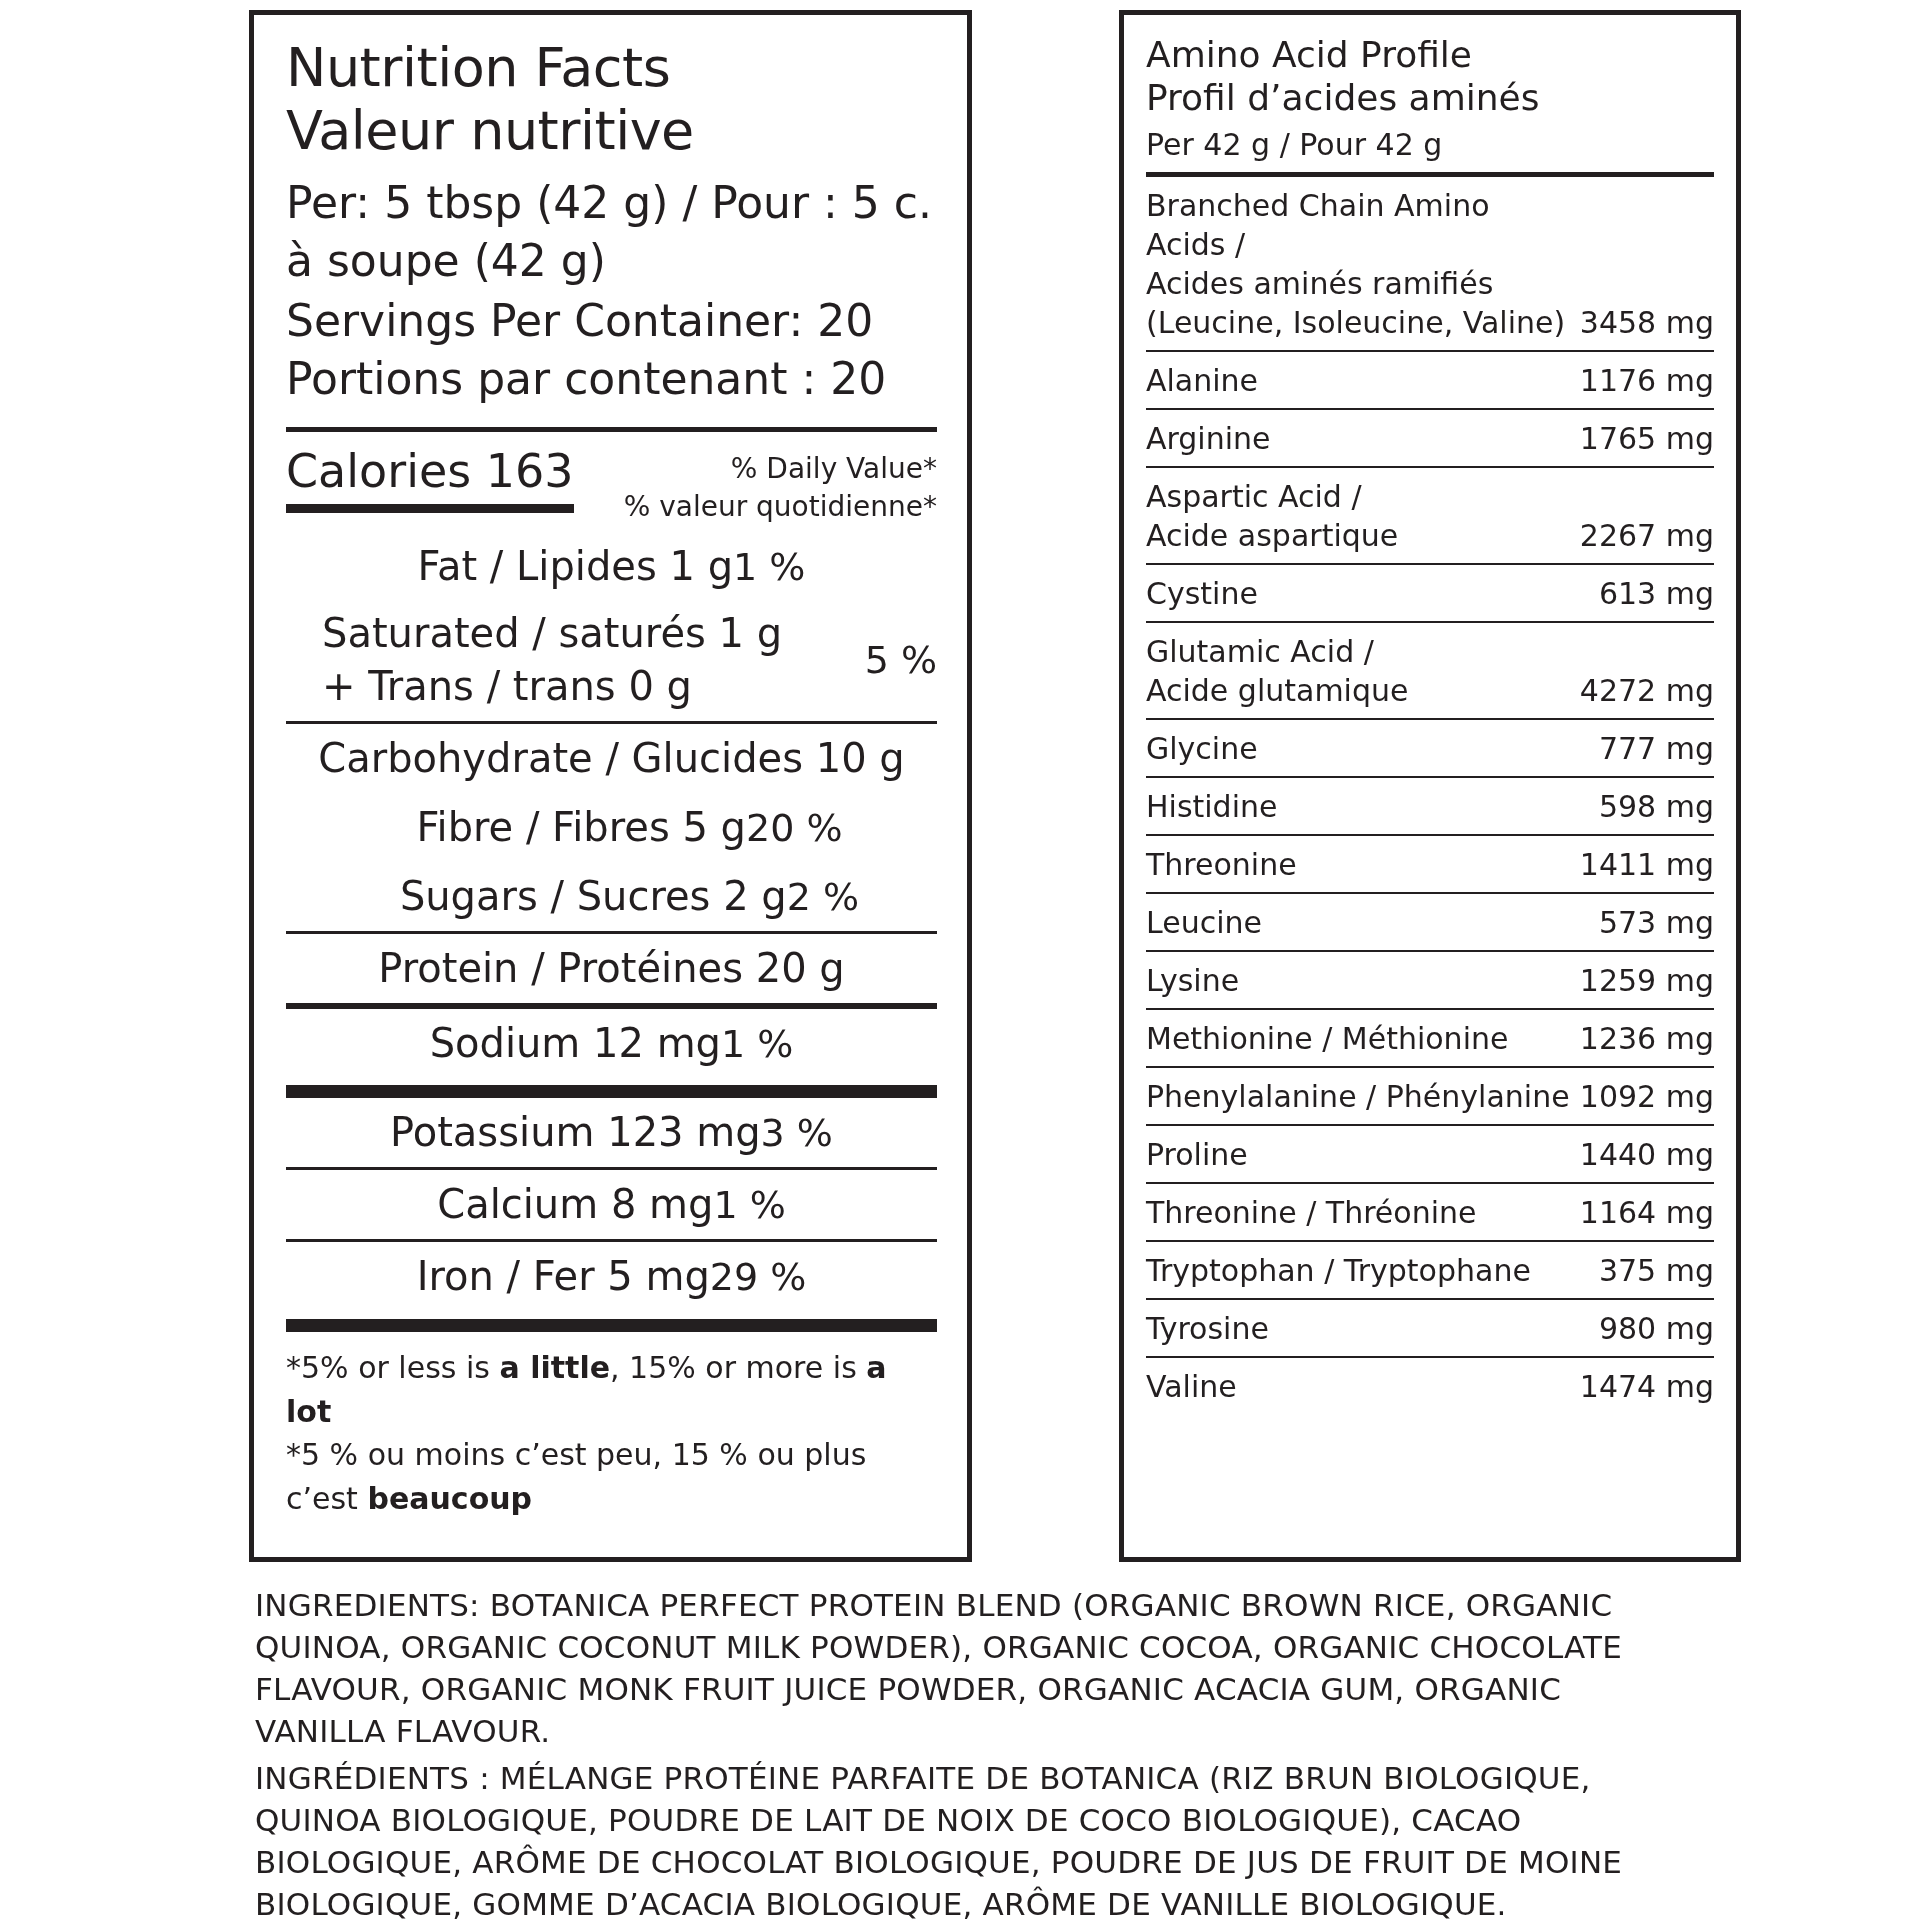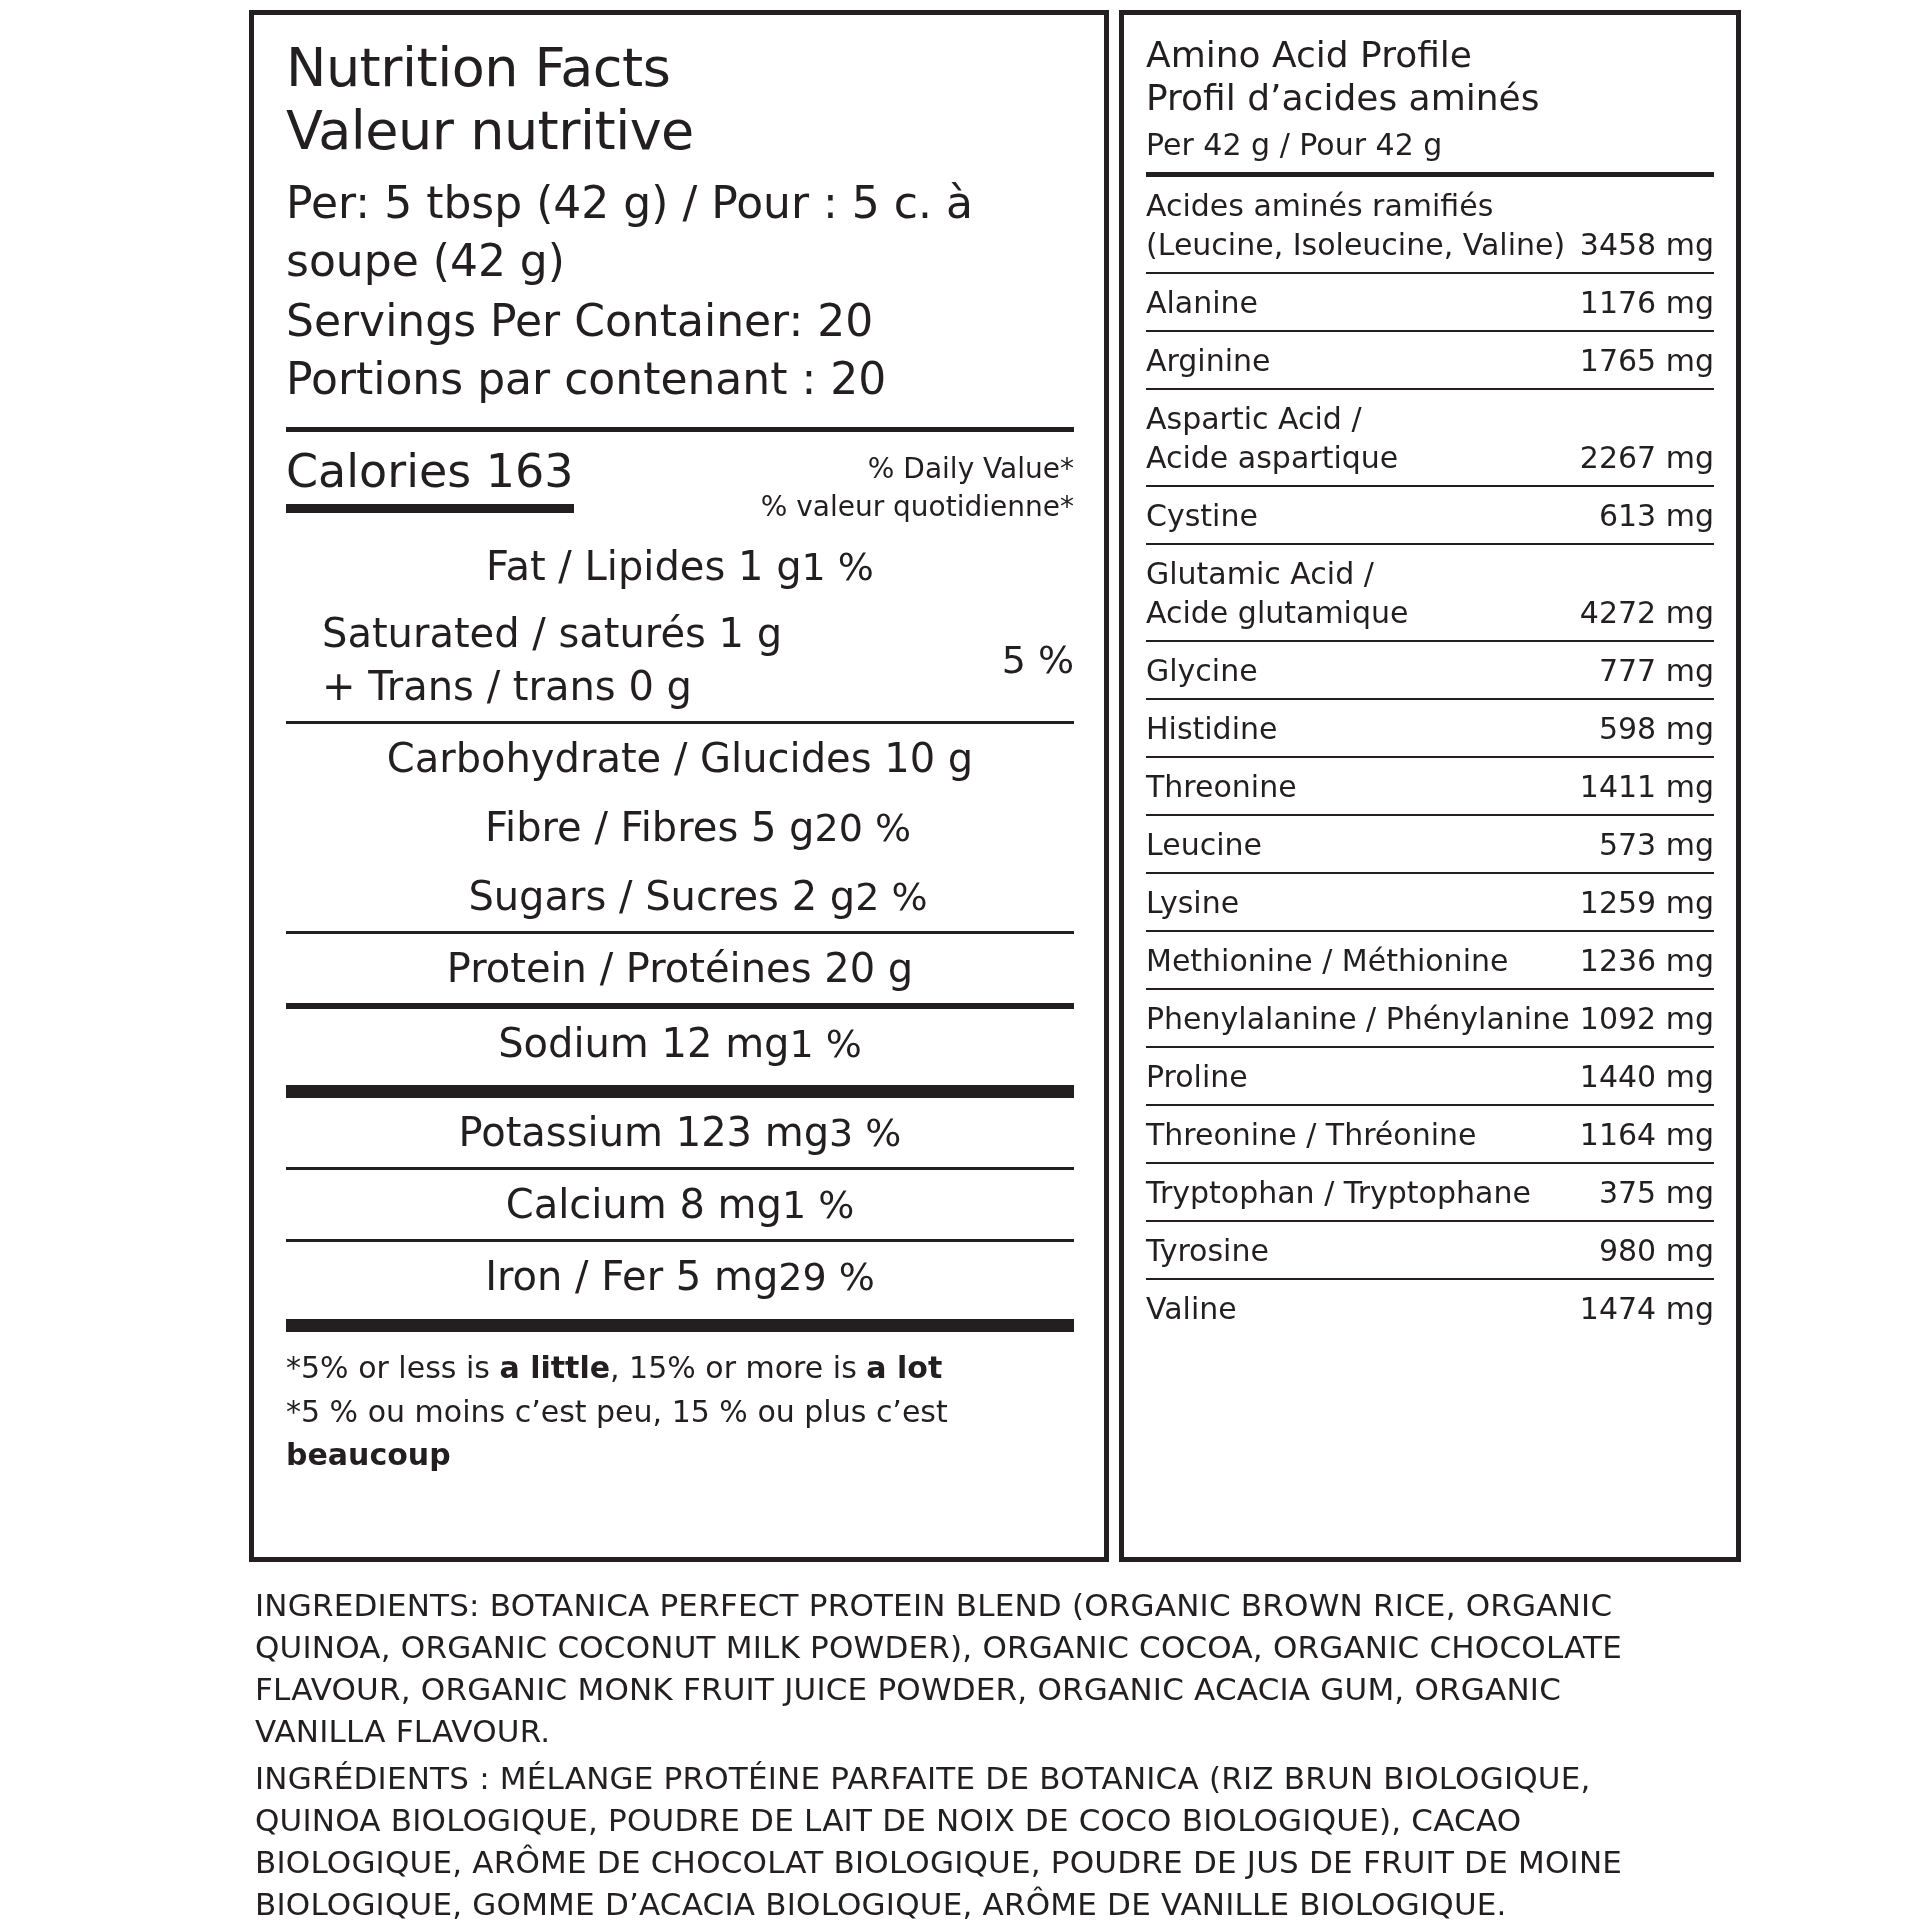--- a/index.html
+++ b/index.html
@@ -25,21 +25,21 @@
   
   .panel {
     position: absolute;
     border: 5px solid #231f20;
     box-sizing: border-box;
     background: #fff;
   }
   #nf-panel {
     left: 249px;
     top: 10px;
-    width: 860px;
+    width: 723px;
     height: 1552px;
     padding: 0;
   }
   #aa-panel {
     left: 1119px;
     top: 10px;
     width: 622px;
     height: 1552px;
   }
 
@@ -264,20 +264,21 @@
     <div class="aa-inner">
       <div class="aa-title">
         <span>Amino Acid Profile</span>
         <span class="fr">Profil d’acides aminés</span>
       </div>
       <div class="aa-per">Per 42 g / Pour 42 g</div>
       <div class="aa-rule-top"></div>
 
       <div class="aa-row">
         <div class="name">
+          <span>Branched Chain Amino Acids /</span>
           <span class="l2">Acides aminés ramifiés</span>
           <span class="l2">(Leucine, Isoleucine, Valine)</span>
         </div>
         <div class="val">3458 mg</div>
       </div>
 
       <div class="aa-row">
         <div class="name"><span>Alanine</span></div>
         <div class="val">1176 mg</div>
       </div>

